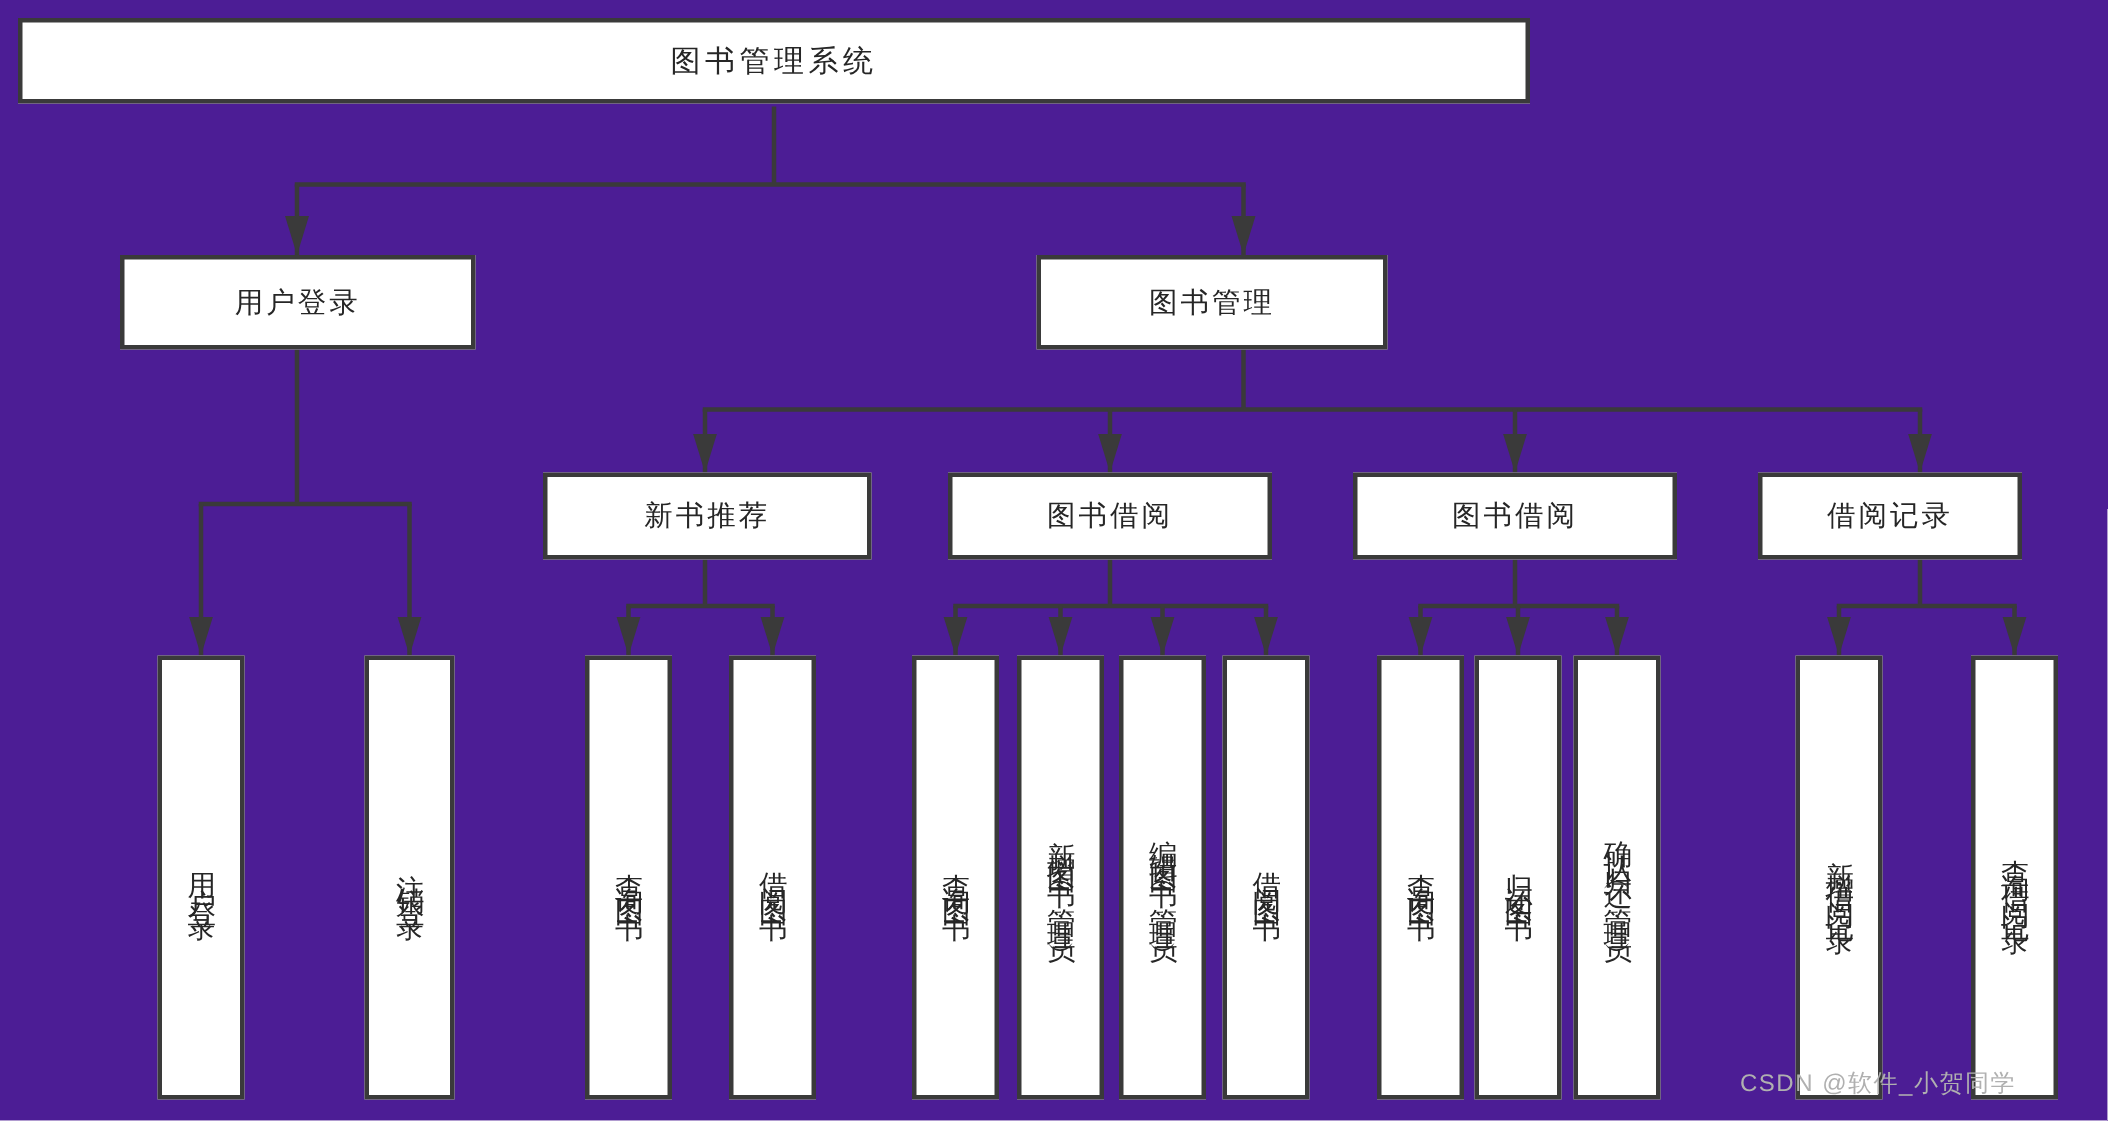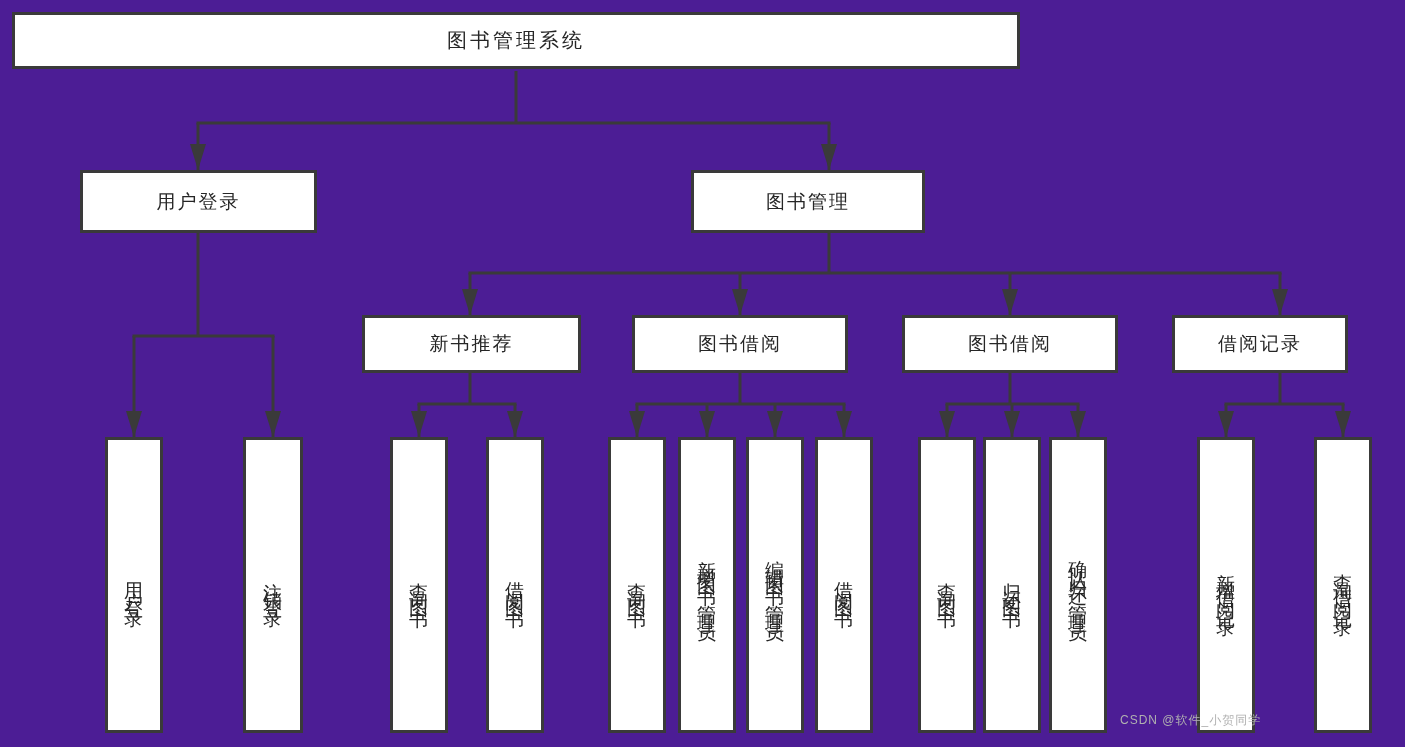--- a/index.html
+++ b/index.html
@@ -58,24 +58,24 @@
   .vnode .vlabel {
     writing-mode: vertical-rl;
     text-orientation: mixed;
     font-size: 19px;
     letter-spacing: 9px;
     line-height: 1;
     white-space: nowrap;
   }
   .watermark {
     position: absolute;
-    left: 1120px;
+    left: 1160px;
     top: 712px;
     z-index: 3;
-    font-size: 12px;
+    font-size: 16px;
     color: #b0b0b0;
     letter-spacing: 1px;
     white-space: nowrap;
   }
 </style>
 </head>
 <body>
 
 <div class="canvas">
 

